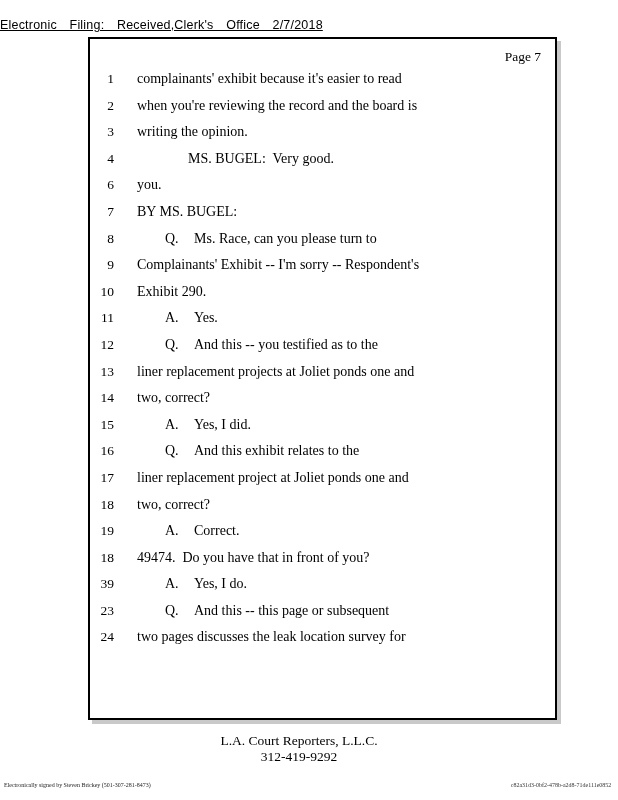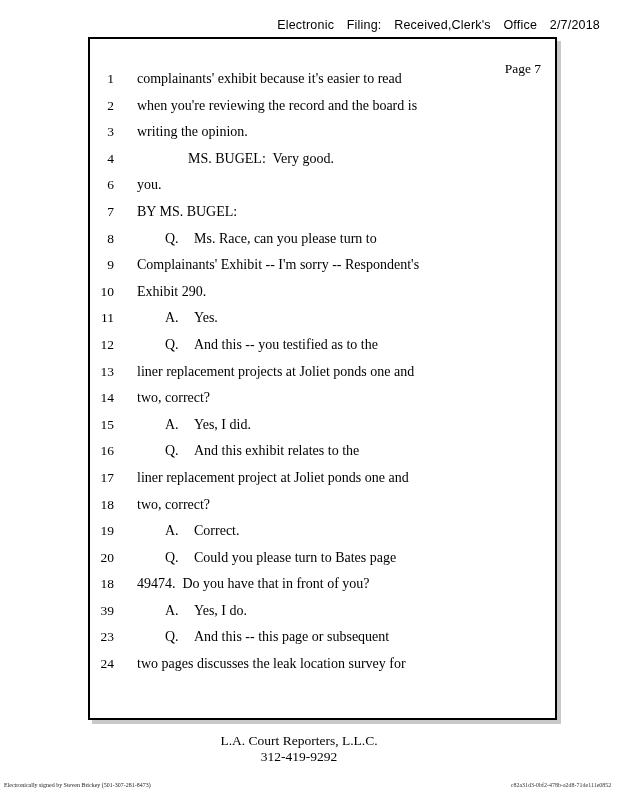--- a/index.html
+++ b/index.html
@@ -16,44 +16,44 @@
     position: relative;
     width: 618px;
     height: 800px;
     background: #ffffff;
   }
   .filing-header {
     position: absolute;
     top: 18px;
     left: 0;
     width: 600px;
-    text-align: right;
+    text-align: left;
     font-family: "Liberation Sans", sans-serif;
     font-size: 12.5px;
     word-spacing: 9px;
     white-space: pre;
     letter-spacing: 0.2px;
+    text-decoration: underline;
   }
   .page-box {
     position: absolute;
     left: 88px;
     top: 37px;
     width: 469px;
     height: 683px;
     box-sizing: border-box;
     border: 2px solid #000000;
     background: #ffffff;
     box-shadow: 4px 4px 0 #c9c9c9;
   }
   .page-label {
     position: absolute;
     top: 10px;
     right: 14px;
     font-size: 13.5px;
-    margin-top: 12px;
   }
   .lines {
     position: absolute;
     top: 27px;
     left: 0;
     right: 0;
   }
   .line {
     height: 26.6px;
     line-height: 26.6px;
@@ -126,21 +126,20 @@
         <div class="line"><span class="num">10</span><span class="txt plain">Exhibit 290.</span></div>
         <div class="line"><span class="num">11</span><span class="txt qa"><span class="prefix">A.</span>Yes.</span></div>
         <div class="line"><span class="num">12</span><span class="txt qa"><span class="prefix">Q.</span>And this -- you testified as to the</span></div>
         <div class="line"><span class="num">13</span><span class="txt plain">liner replacement projects at Joliet ponds one and</span></div>
         <div class="line"><span class="num">14</span><span class="txt plain">two, correct?</span></div>
         <div class="line"><span class="num">15</span><span class="txt qa"><span class="prefix">A.</span>Yes, I did.</span></div>
         <div class="line"><span class="num">16</span><span class="txt qa"><span class="prefix">Q.</span>And this exhibit relates to the</span></div>
         <div class="line"><span class="num">17</span><span class="txt plain">liner replacement project at Joliet ponds one and</span></div>
         <div class="line"><span class="num">18</span><span class="txt plain">two, correct?</span></div>
         <div class="line"><span class="num">19</span><span class="txt qa"><span class="prefix">A.</span>Correct.</span></div>
-        <div class="line"><span class="num">20</span><span class="txt qa"><span class="prefix">Q.</span>Could you please turn to Bates page</span></div>
         <div class="line"><span class="num">18</span><span class="txt plain">49474.  Do you have that in front of you?</span></div>
         <div class="line"><span class="num">39</span><span class="txt qa"><span class="prefix">A.</span>Yes, I do.</span></div>
         <div class="line"><span class="num">23</span><span class="txt qa"><span class="prefix">Q.</span>And this -- this page or subsequent</span></div>
         <div class="line"><span class="num">24</span><span class="txt plain">two pages discusses the leak location survey for</span></div>
       </div>
   </div>
 
   <div class="footer">
     <div>L.A. Court Reporters, L.L.C.</div>
     <div>312-419-9292</div>

